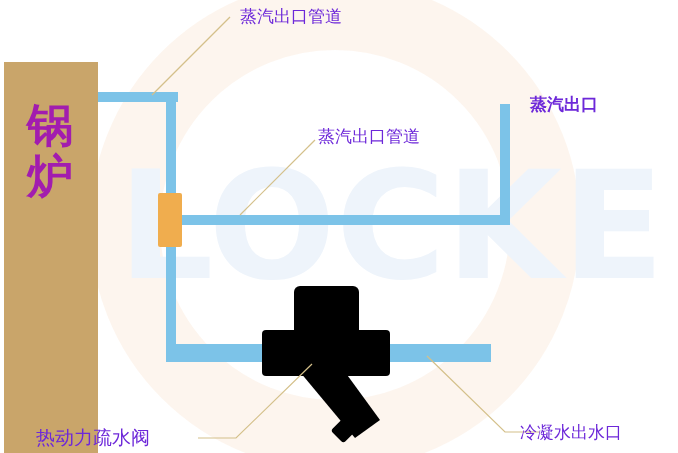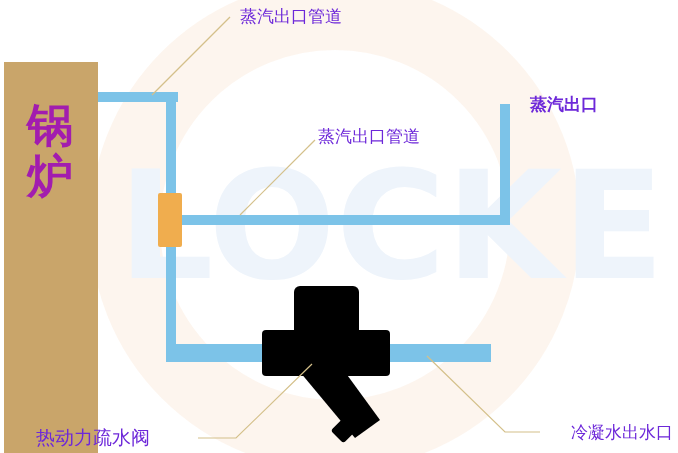--- a/index.html
+++ b/index.html
@@ -44,13 +44,13 @@
     <line x1="240" y1="215" x2="315" y2="140"></line>
     <polyline points="312,364 236,438 198,438"></polyline>
     <polyline points="427,356 505,432 540,432"></polyline>
   </g>
 </svg>
 
 <div class="label" style="left:240px;top:8px;">蒸汽出口管道</div>
 <div class="label" style="left:318px;top:128px;">蒸汽出口管道</div>
 <div class="label" style="left:530px;top:96px;font-weight:bold;">蒸汽出口</div>
 <div class="label" style="left:36px;top:428px;font-size:19px;">热动力疏水阀</div>
-<div class="label" style="left:571px;top:424px;">冷凝水出水口</div>
+<div class="label" style="left:520px;top:424px;">冷凝水出水口</div>
 
 </body></html>

